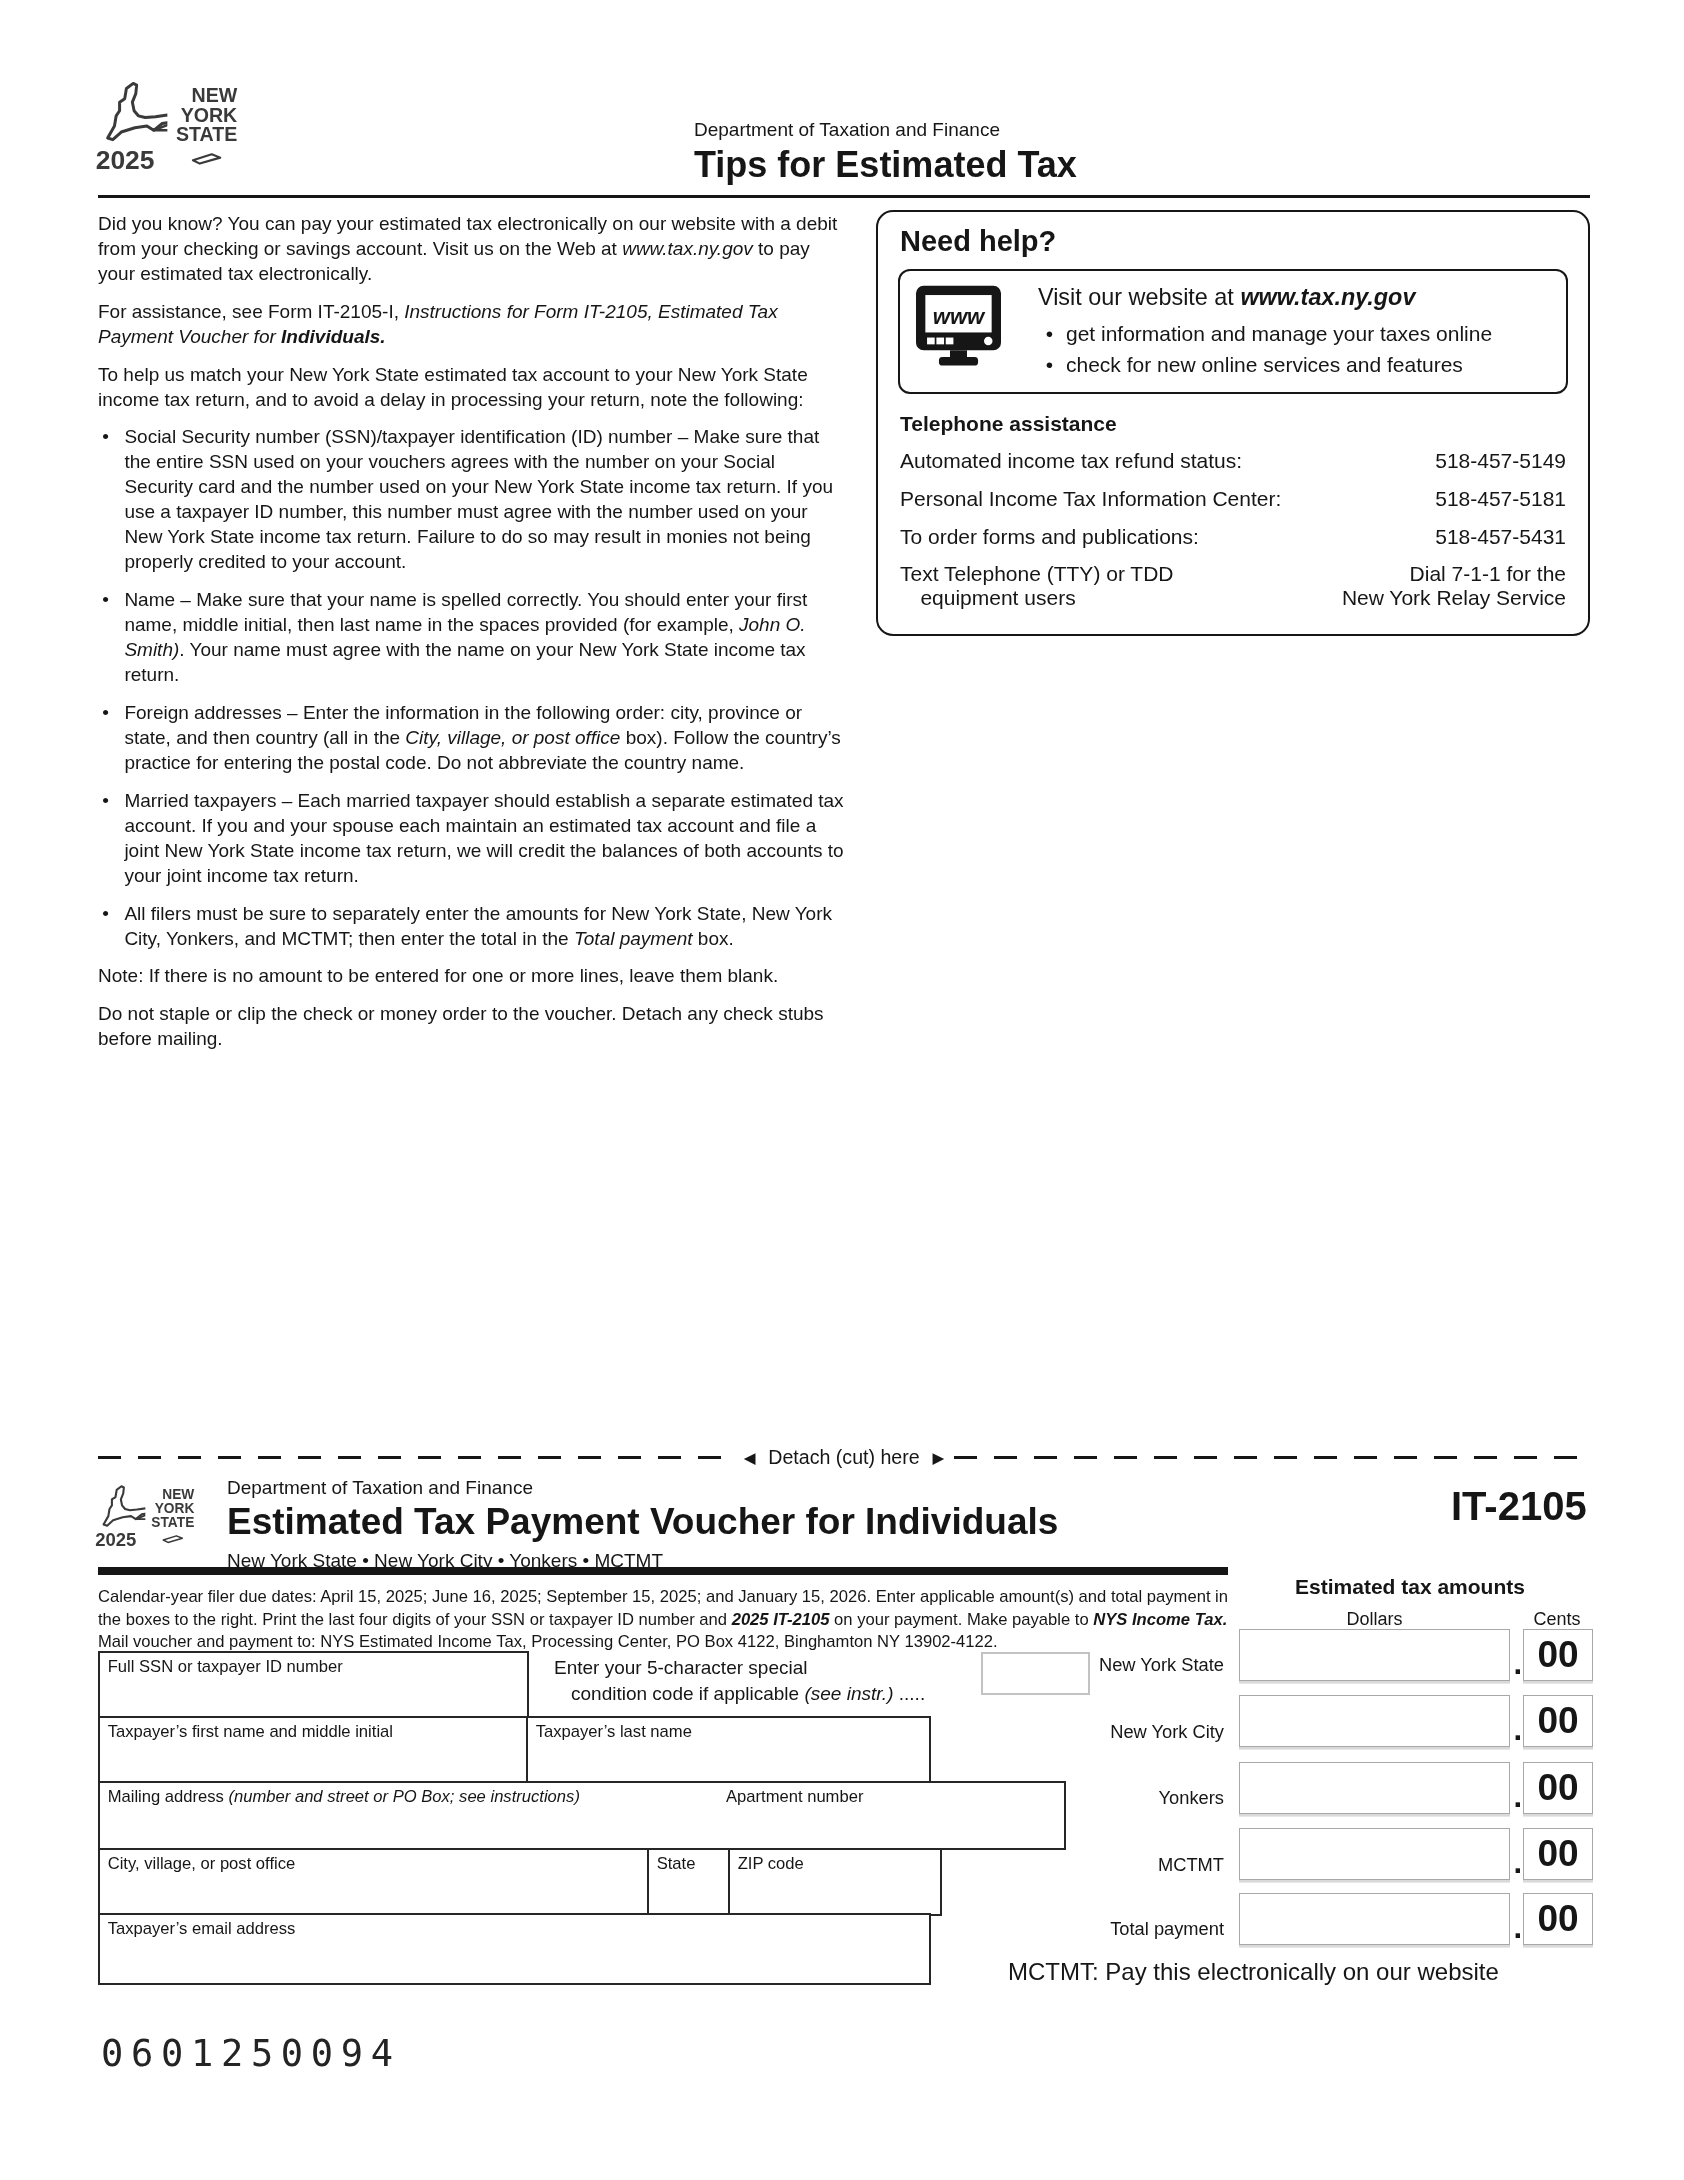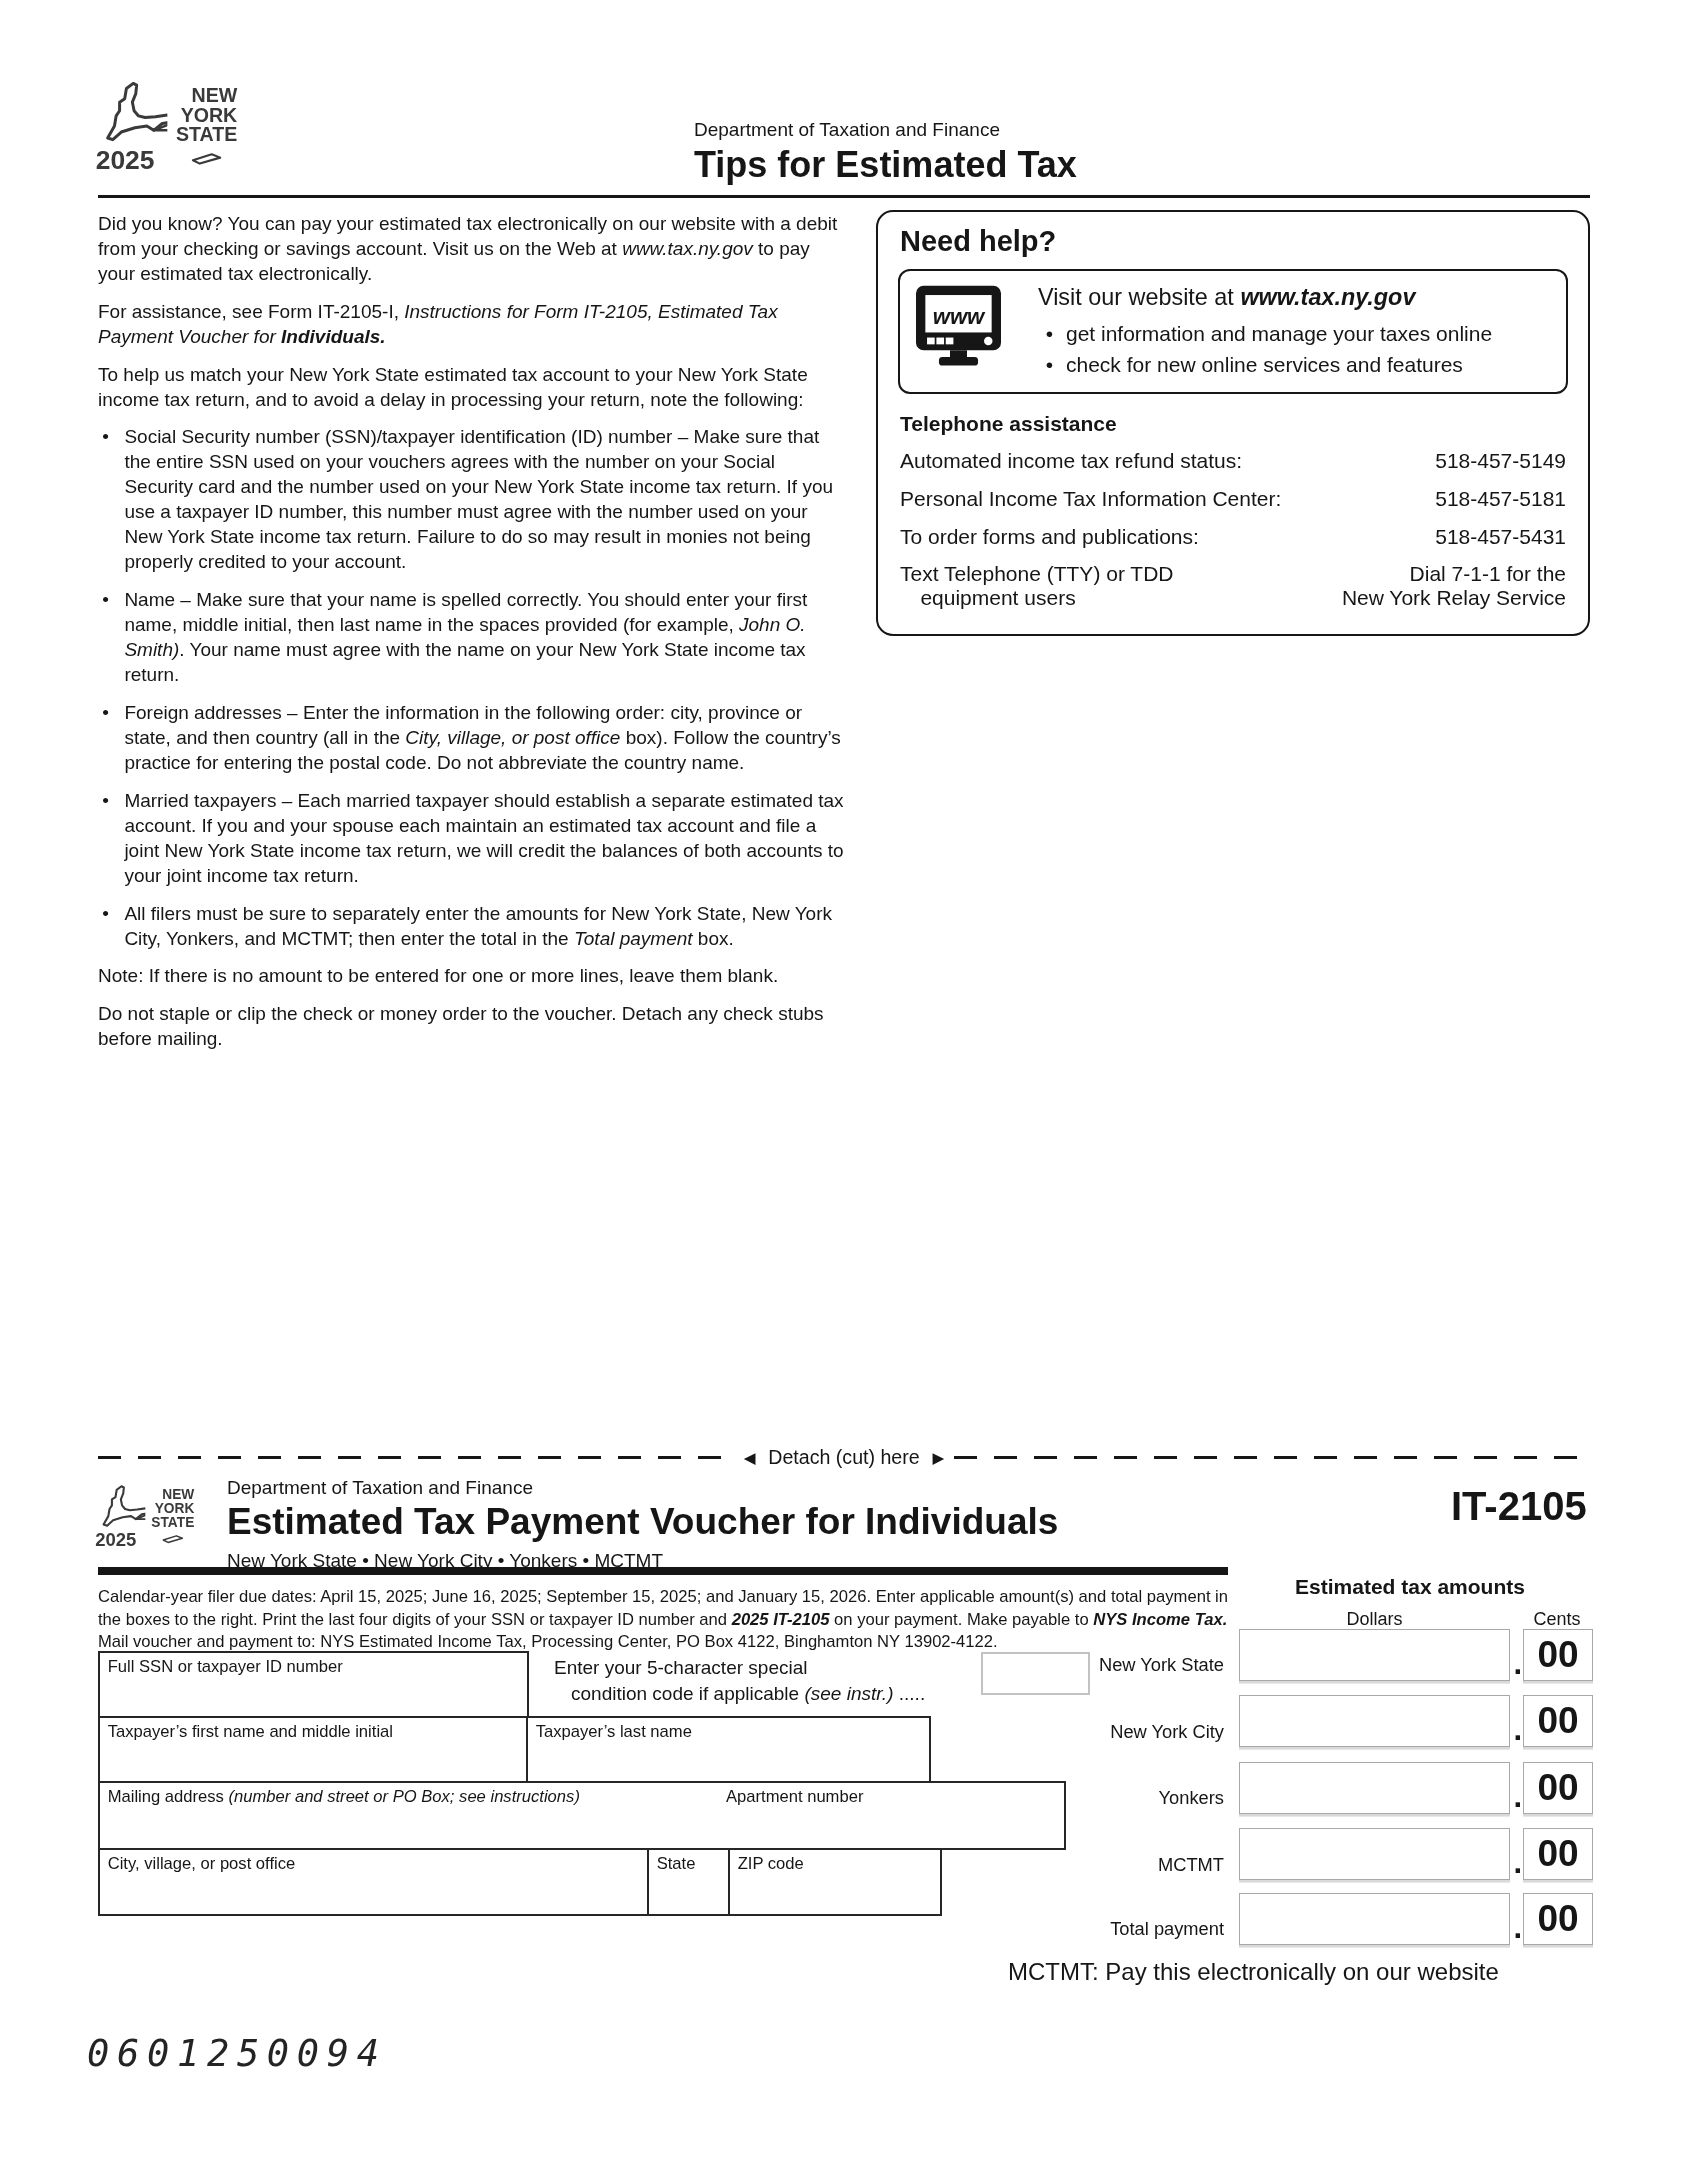--- a/index.html
+++ b/index.html
@@ -93,22 +93,22 @@
              font-size:31px; font-weight:bold; }
   .amt-cbox { position:absolute; left:1523px; width:70px; height:52px;
               border:1.7px solid #a8a8a8; background:#fff; box-shadow:0 2.6px 0 #d9d9d9;
               display:flex; align-items:center; justify-content:center;
               font-size:37px; font-weight:bold; }
   .rt0 { top:1629px; } .rt1 { top:1695px; } .rt2 { top:1762px; } .rt3 { top:1828px; } .rt4 { top:1893px; }
   .lt0 { top:1654px; } .lt1 { top:1721px; } .lt2 { top:1787px; } .lt3 { top:1854px; } .lt4 { top:1918px; }
   .dt0 { top:1646px; } .dt1 { top:1712px; } .dt2 { top:1779px; } .dt3 { top:1845px; } .dt4 { top:1910px; }
 
   .stop { position:absolute; left:1008px; top:1958px; font-size:24px; }
-  .scan { position:absolute; left:87px; top:2032px; font-family:"DejaVu Sans Mono", monospace;
-          font-size:37px; letter-spacing:7.7px; color:#242424;font-style:italic; }
+  .scan { position:absolute; left:101px; top:2032px; font-family:"DejaVu Sans Mono", monospace;
+          font-size:37px; letter-spacing:7.7px; color:#242424; }
 
   .logo-svg text { font-family:"Liberation Sans", sans-serif; }
 </style>
 </head>
 <body>
 
 <div class="page">
 
   <svg class="hdr-logo logo-svg" viewBox="0 0 170 118">
     <path d="M16,76 L24,62 L26,50 L30,44 L30,34 L36,30 L38,18 L46,12 L50,14 L49,24 L45,34 L47,44 L52,50 L60,52 L72,51 L86,49 L94,52 L93,57 L80,59 L70,67 L62,62 L48,64 L32,69 L22,78 Z" fill="none" stroke="#3a3a3a" stroke-width="3.5" stroke-linejoin="round"></path>
@@ -244,20 +244,23 @@
   </div>
   <div class="fbox f-city">
     <span>City, village, or post office</span>
   </div>
   <div class="fbox f-state">
     <span>State</span>
   </div>
   <div class="fbox f-zip">
     <span>ZIP code</span>
   </div>
+  <div class="fbox f-email">
+    <span>Taxpayer’s email address</span>
+  </div>
 
   <div class="amt-h">Estimated tax amounts</div>
   <div class="amt-sub-d">Dollars</div>
   <div class="amt-sub-c">Cents</div>
 
   <div class="amt-label lt0"><span>New York State</span></div>
   <div class="amt-dbox rt0"></div>
   <div class="amt-dot dt0">.</div>
   <div class="amt-cbox rt0">00</div>
 

